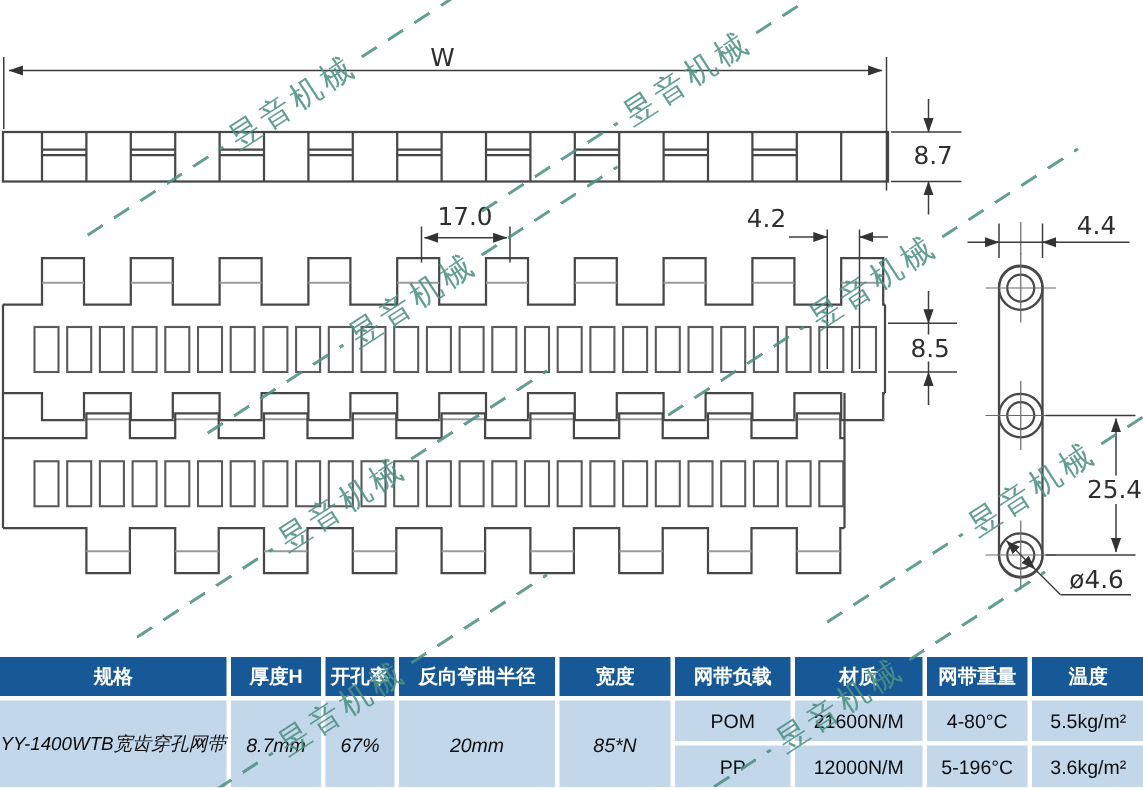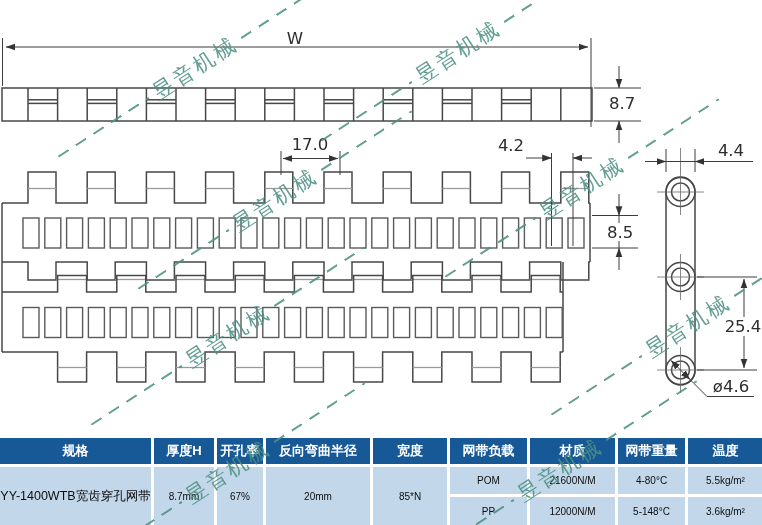--- a/index.html
+++ b/index.html
@@ -20,23 +20,23 @@
   .wm .dash{width:108px;height:2px;
       background:repeating-linear-gradient(90deg,#4d9184 0 12px,transparent 12px 21px);}
   .wm .wmt{color:#4d9184;font-size:21px;letter-spacing:3px;white-space:nowrap;
       font-family:"Liberation Sans",sans-serif;}
   
   #spec{position:absolute;left:0;top:438px;width:626px;display:grid;
         grid-template-columns:151px 60px 46px 104px 74px 77px 85px 67px 75px;
         grid-template-rows:26px 27px 28px;column-gap:3px;row-gap:3px;background:#fff;z-index:2;}
   .hc{background:#175896;color:#fff;font-size:13px;font-weight:bold;
       display:flex;align-items:center;justify-content:center;white-space:nowrap;}
-  .dc{background:#c3d7ea;color:#0d0d0d;font-size:10px;
+  .dc{background:#c3d7ea;color:#0d0d0d;font-size:13px;
       display:flex;align-items:center;justify-content:center;white-space:nowrap;}
-  .span2{grid-row:2/4;}
+  .span2{grid-row:2/4;font-style:italic;}
   .spec-name{font-size:12.5px;}
 </style>
 </head>
 <body>
 
 <div id="stage">
 
   <svg id="draw" width="762" height="438">
     <defs>
       <marker id="ar" viewBox="0 0 10 10" refX="9.3" refY="5" markerWidth="10" markerHeight="10" orient="auto-start-reverse">
@@ -316,16 +316,16 @@
     <div class="dc span2">20mm</div>
     <div class="dc span2">85*N</div>
 
     <div class="dc">POM</div>
     <div class="dc">21600N/M</div>
     <div class="dc">4-80°C</div>
     <div class="dc">5.5kg/m²</div>
 
     <div class="dc">PP</div>
     <div class="dc">12000N/M</div>
-    <div class="dc">5-148°C</div>
+    <div class="dc">5-196°C</div>
     <div class="dc">3.6kg/m²</div>
   </div>
 </div>
 
 </body></html>

